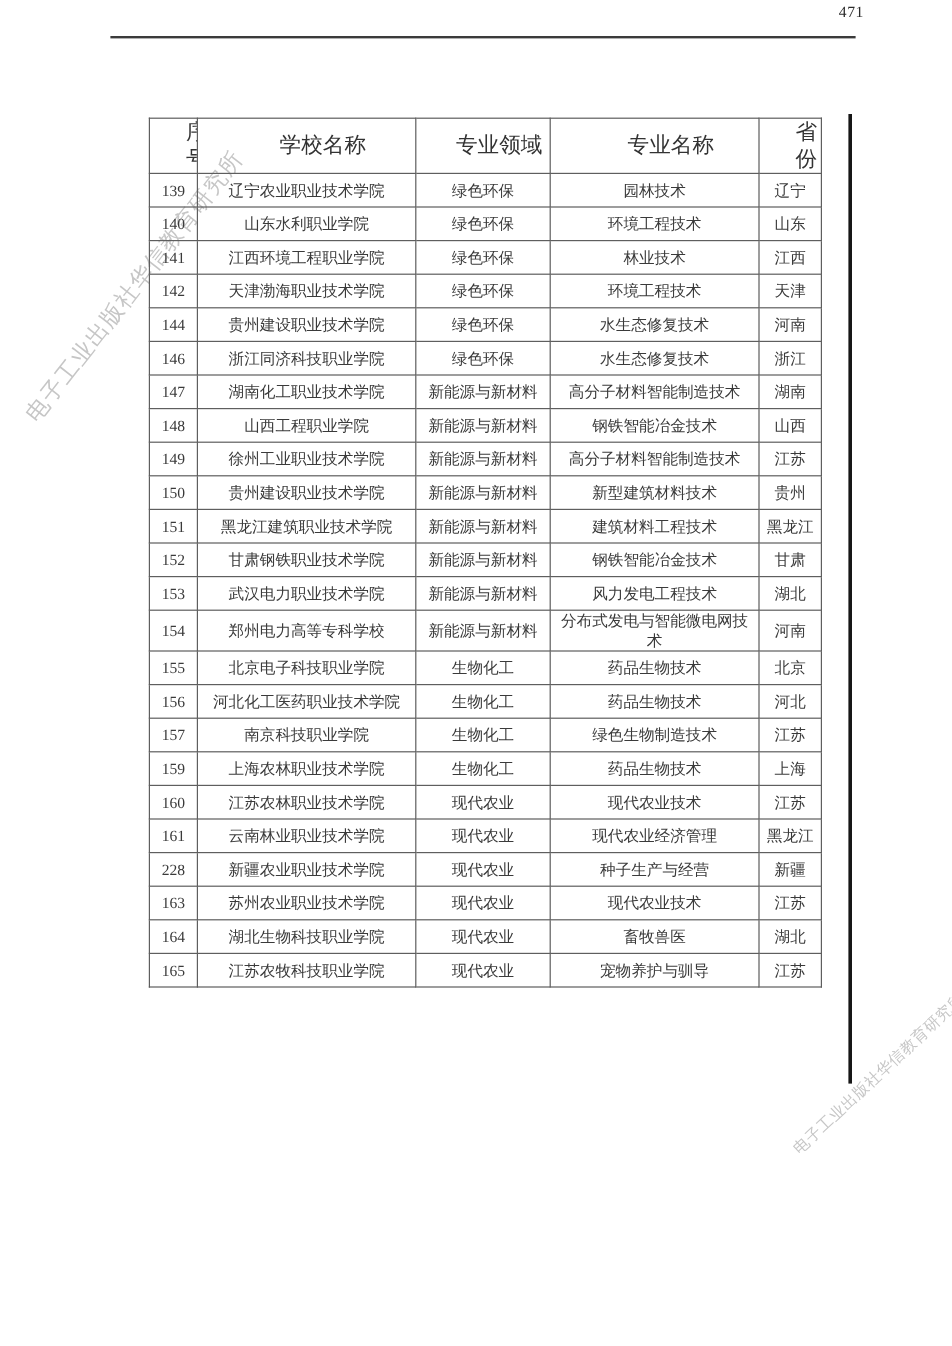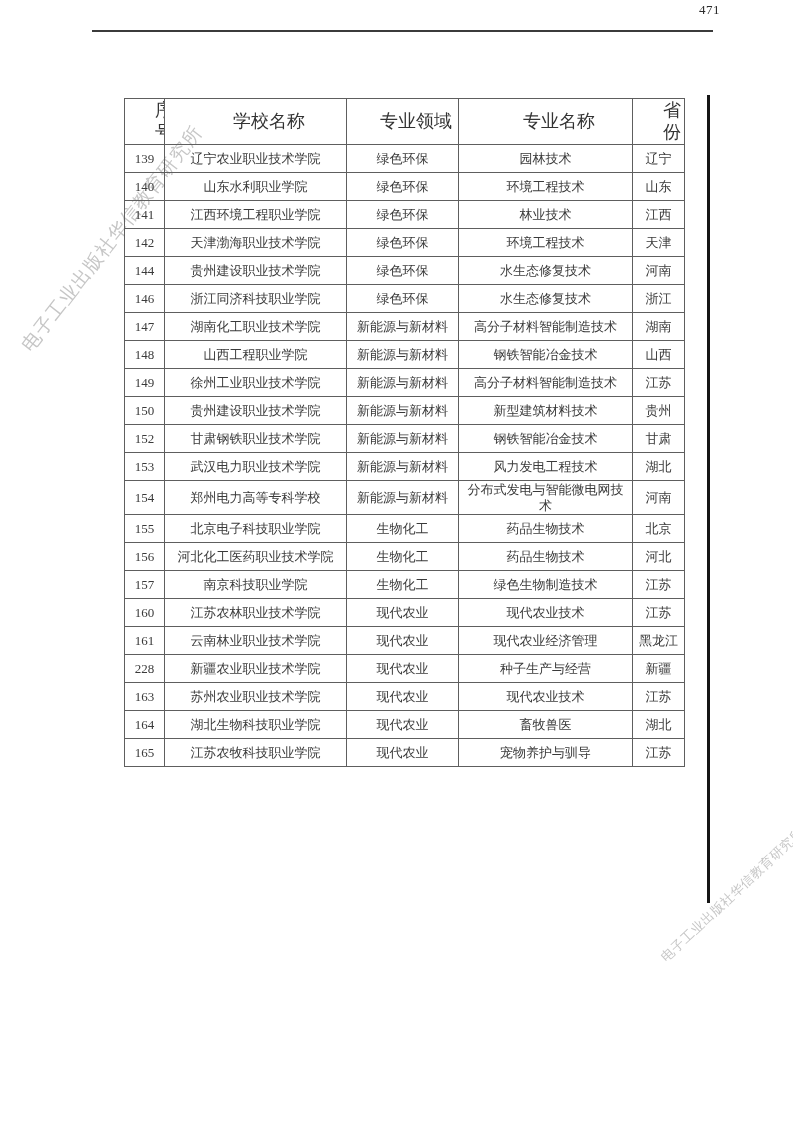--- a/index.html
+++ b/index.html
@@ -187,20 +187,27 @@
         <td>江苏</td>
       </tr>
       <tr>
         <td>150</td>
         <td>贵州建设职业技术学院</td>
         <td>新能源与新材料</td>
         <td>新型建筑材料技术</td>
         <td>贵州</td>
       </tr>
       <tr>
+        <td>151</td>
+        <td>黑龙江建筑职业技术学院</td>
+        <td>新能源与新材料</td>
+        <td>建筑材料工程技术</td>
+        <td>黑龙江</td>
+      </tr>
+      <tr>
         <td>152</td>
         <td>甘肃钢铁职业技术学院</td>
         <td>新能源与新材料</td>
         <td>钢铁智能冶金技术</td>
         <td>甘肃</td>
       </tr>
       <tr>
         <td>153</td>
         <td>武汉电力职业技术学院</td>
         <td>新能源与新材料</td>
@@ -229,20 +236,27 @@
         <td>河北</td>
       </tr>
       <tr>
         <td>157</td>
         <td>南京科技职业学院</td>
         <td>生物化工</td>
         <td>绿色生物制造技术</td>
         <td>江苏</td>
       </tr>
       <tr>
+        <td>159</td>
+        <td>上海农林职业技术学院</td>
+        <td>生物化工</td>
+        <td>药品生物技术</td>
+        <td>上海</td>
+      </tr>
+      <tr>
         <td>160</td>
         <td>江苏农林职业技术学院</td>
         <td>现代农业</td>
         <td>现代农业技术</td>
         <td>江苏</td>
       </tr>
       <tr>
         <td>161</td>
         <td>云南林业职业技术学院</td>
         <td>现代农业</td>

